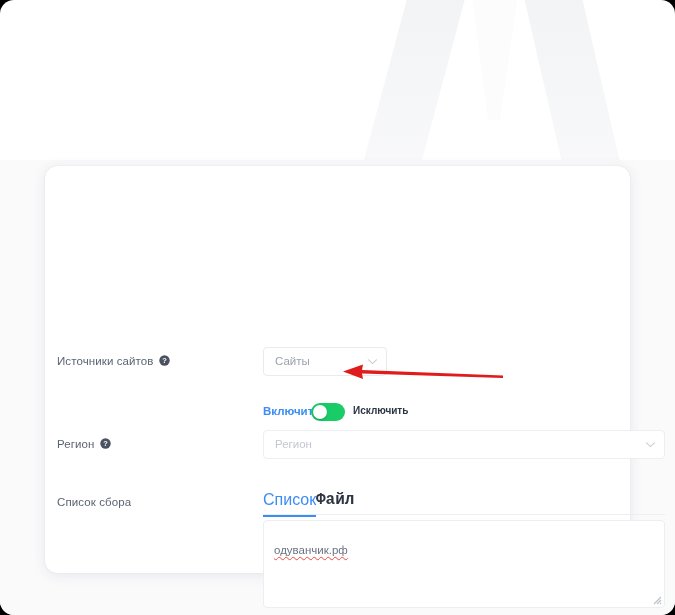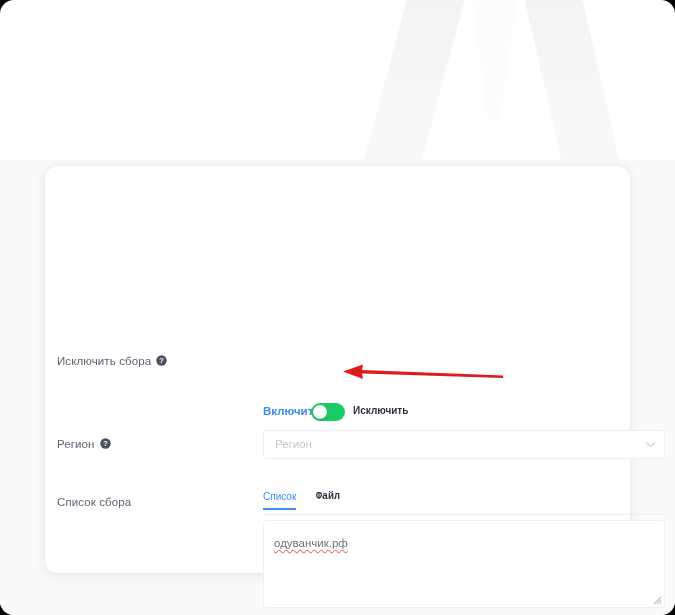--- a/index.html
+++ b/index.html
@@ -164,21 +164,21 @@
     position: absolute;
     left: 218px;
     top: 325px;
     width: 402px;
     height: 23px;
     border-bottom: 1px solid #eceef1;
   }
   .tab {
     position: absolute;
     top: 0;
-    font-size: 10px;
+    font-size: 16px;
     padding-bottom: 6px;
     cursor: pointer;
   }
   .tab.t0 { left: 0; color: #3b8cf5; border-bottom: 2px solid #3b8cf5; }
   .tab.t1 { left: 53px; color: #2c3542; font-weight: 700; font-family: Liberation Mono, monospace; }
 
   
   .ta {
     position: absolute;
     left: 218px;
@@ -186,21 +186,21 @@
     width: 402px;
     height: 88px;
     border: 1px solid #eceef1;
     border-radius: 4px;
     background: #fff;
     box-sizing: border-box;
   }
   .ta .txt {
     position: absolute;
     left: 10px;
-    top: 16px;
+    top: 23px;
     font-size: 11.5px;
     color: #6b7280;
     text-decoration: underline;
     text-decoration-style: wavy;
     text-decoration-color: #f0483e;
     text-decoration-thickness: 1px;
     text-underline-offset: 2px;
   }
   .ta .grip {
     position: absolute;
@@ -246,26 +246,34 @@
     <path d="M470 -20 L520 -20 L500 120 L488 120 Z" fill="#fcfcfd"></path>
     <path d="M180 230 a62 62 0 0 1 124 0 L304 300 L270 300 L270 232
              a28 28 0 0 0 -56 0 L214 300 L180 300 Z" fill="#f4f5f7"></path>
   </svg>
 
   <div class="lower-band"></div>
 
   <div class="card">
 
     <div class="lbl" style="left:12px; top:189px;">
-      <span>Исключить сбора</span><span class="help"><svg width="11" height="11" viewBox="0 0 11 11">
+      <span>Источники сайтов</span><span class="help"><svg width="11" height="11" viewBox="0 0 11 11">
             <circle cx="5.5" cy="5.5" r="5.2" fill="#4a5260"></circle>
             <text x="5.5" y="8.2" font-size="7.4" fill="#ffffff" text-anchor="middle" font-family="Liberation Sans, sans-serif" font-weight="bold">?</text>
           </svg></span>
     </div>
 
+    <div class="select-sm">
+      <span class="val">Сайты</span>
+      <span class="chev">
+        <svg width="9" height="6" viewBox="0 0 9 6">
+            <path d="M0.6 0.9 L4.5 4.6 L8.4 0.9" stroke="#c8ccd4" stroke-width="1.1" fill="none" stroke-linecap="round"></path>
+          </svg>
+      </span>
+    </div>
 
     <div class="tgl-left">Включить</div>
     <div class="tgl">
       <div class="knob"></div>
     </div>
     <div class="tgl-right">Исключить</div>
 
     <div class="lbl" style="left:12px; top:272px;">
       <span>Регион</span><span class="help"><svg width="11" height="11" viewBox="0 0 11 11">
             <circle cx="5.5" cy="5.5" r="5.2" fill="#4a5260"></circle>

